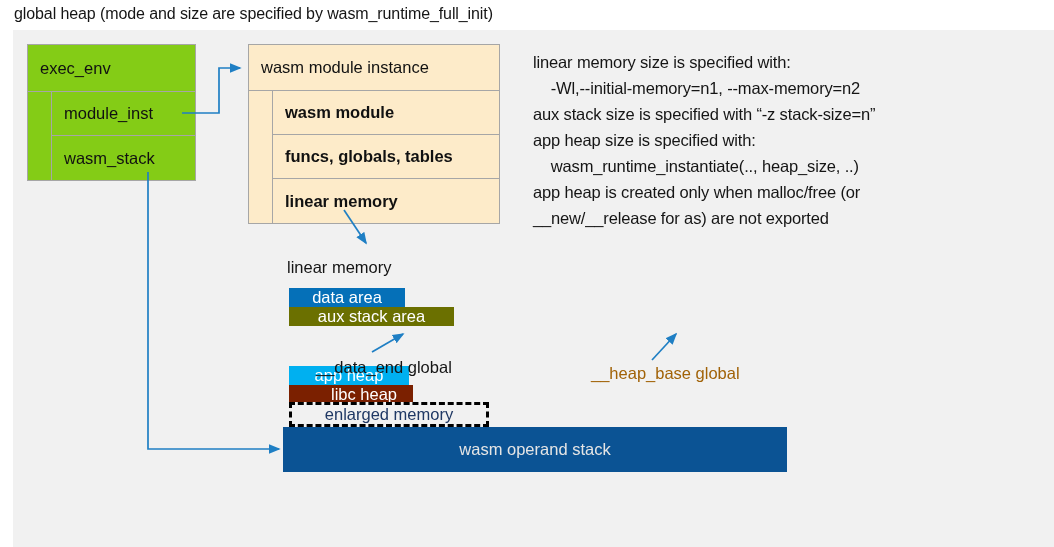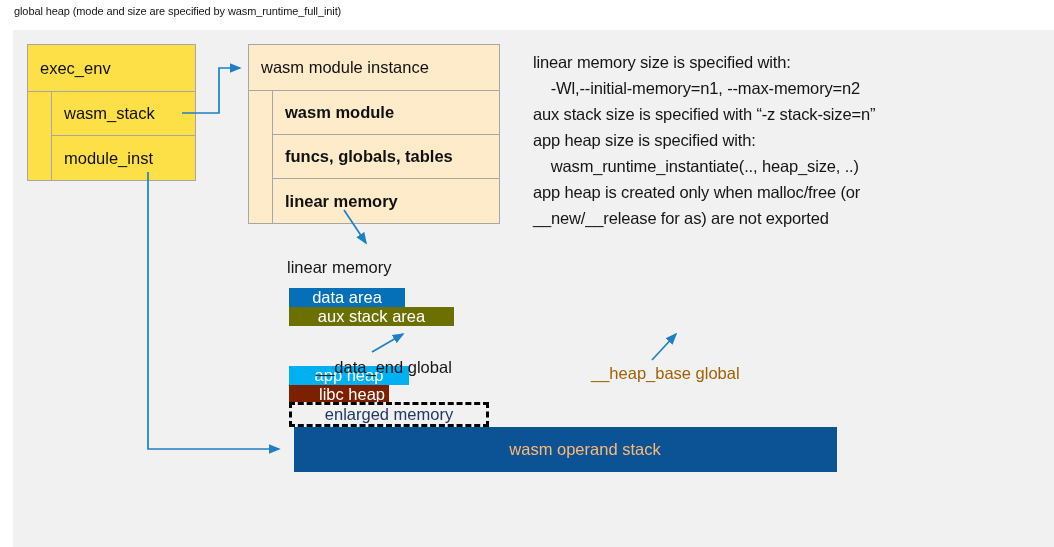--- a/index.html
+++ b/index.html
@@ -15,21 +15,21 @@
     width: 1054px;
     height: 547px;
     background: #ffffff;
     overflow: hidden;
   }
   
   .page-title {
     position: absolute;
     left: 14px;
     top: 5px;
-    font-size: 11px;
+    font-size: 16px;
     color: #151515;
     white-space: nowrap;
     letter-spacing: -0.1px;
   }
   
   .panel {
     position: absolute;
     left: 13px;
     top: 30px;
     width: 1041px;
@@ -152,29 +152,28 @@
   .ann-exported {
     position: absolute;
     left: 302px; top: 388px;
     font-size: 16.5px; color: #151515;
     white-space: nowrap;
     letter-spacing: -0.15px;
   }
   
   #operand-stack-box {
     position: absolute;
-    left: 294px; top: 427px;
+    left: 283px; top: 427px;
     width: 504px; height: 45px;
     background: #0b5394;
     display: flex;
     align-items: center;
     justify-content: center;
-    color: #fdba74;
-    font-size: 16.5px;
-    padding-left: 39px;
+    color: #e5e5e5;
+    font-size: 16.5px;
   }
   
   .bottom-text {
     position: absolute;
     left: 189px;
     top: 483px;
     width: 850px;
     font-size: 16.5px;
     line-height: 26px;
     color: #151515;
@@ -191,27 +190,27 @@
 </style>
 </head>
 <body>
 
 <div id="canvas">
 
   <div class="page-title">global heap (mode and size are specified by wasm_runtime_full_init)</div>
 
   <div class="panel" style="background: rgb(241, 241, 241);"></div>
 
-  <div class="struct-box" id="exec-env-box" style="background: #fde047;">
+  <div class="struct-box" id="exec-env-box" style="background: #84cc16;">
     <div class="struct-head">exec_env</div>
     <div class="struct-body">
       <div class="struct-gutter"></div>
       <div class="struct-rows">
+        <div class="struct-row">module_inst</div>
         <div class="struct-row">wasm_stack</div>
-        <div class="struct-row">module_inst</div>
       </div>
     </div>
   </div>
 
   <div class="struct-box" id="wasm-mod-inst-box" style="background: rgb(253, 235, 201);">
     <div class="struct-head">wasm module instance</div>
     <div class="struct-body">
       <div class="struct-gutter"></div>
       <div class="struct-rows">
         <div class="struct-row">wasm module</div>
@@ -228,21 +227,21 @@
     wasm_runtime_instantiate(.., heap_size, ..)
 app heap is created only when malloc/free (or
 __new/__release for as) are not exported</div>
 
   <div class="lm-label">linear memory</div>
 
   <div id="memory-bar">
     <div class="mem-seg" style="width: 116px; background: rgb(5, 112, 184);">data area</div>
     <div class="mem-seg" style="width: 165px; background: rgb(107, 112, 0);">aux stack area</div>
     <div class="mem-seg" style="width: 120px; background: rgb(0, 176, 240); margin-top: 40px;">app heap</div>
-    <div class="mem-seg" style="width: 100px; background: rgb(123, 32, 0); padding-left: 26px;">libc heap</div>
+    <div class="mem-seg" style="width: 124px; background: rgb(123, 32, 0); padding-left: 26px;">libc heap</div>
     <div class="mem-seg enlarged" style="width: 200px;">enlarged memory</div>
   </div>
 
   <div class="ann-data-end">__data_end global</div>
   <div class="ann-heap-base">__heap_base global</div>
 
   <div id="operand-stack-box" style="background: rgb(11, 83, 148);">wasm operand stack</div>
 
 
   <svg id="connectors" viewBox="0 0 1054 547">

